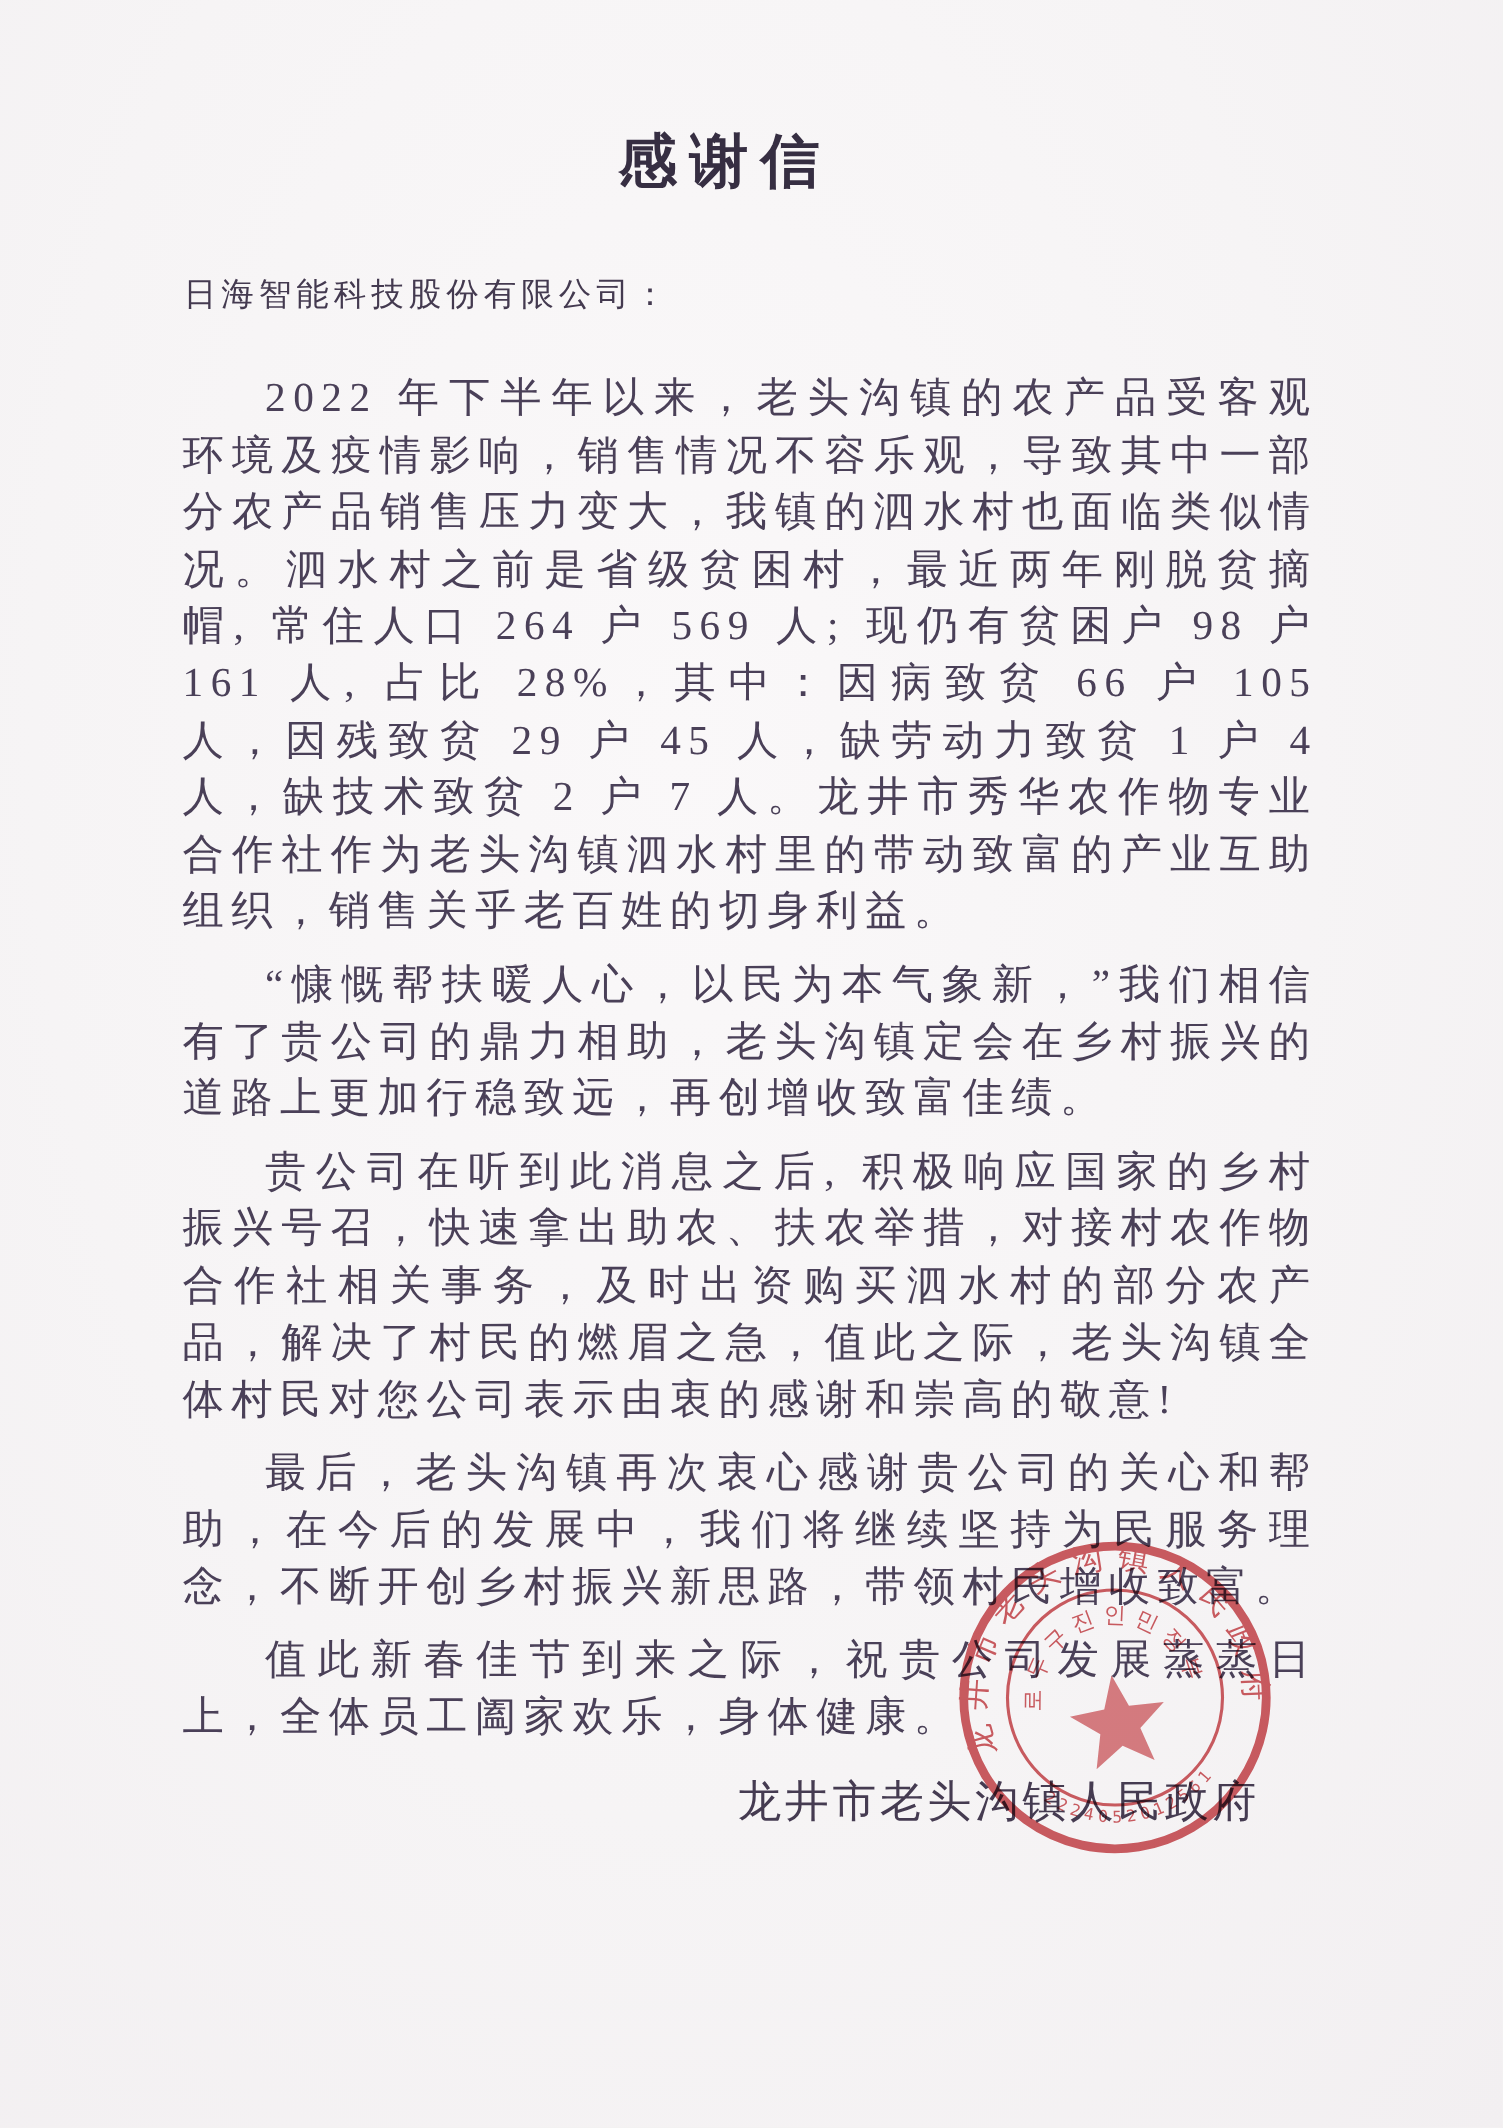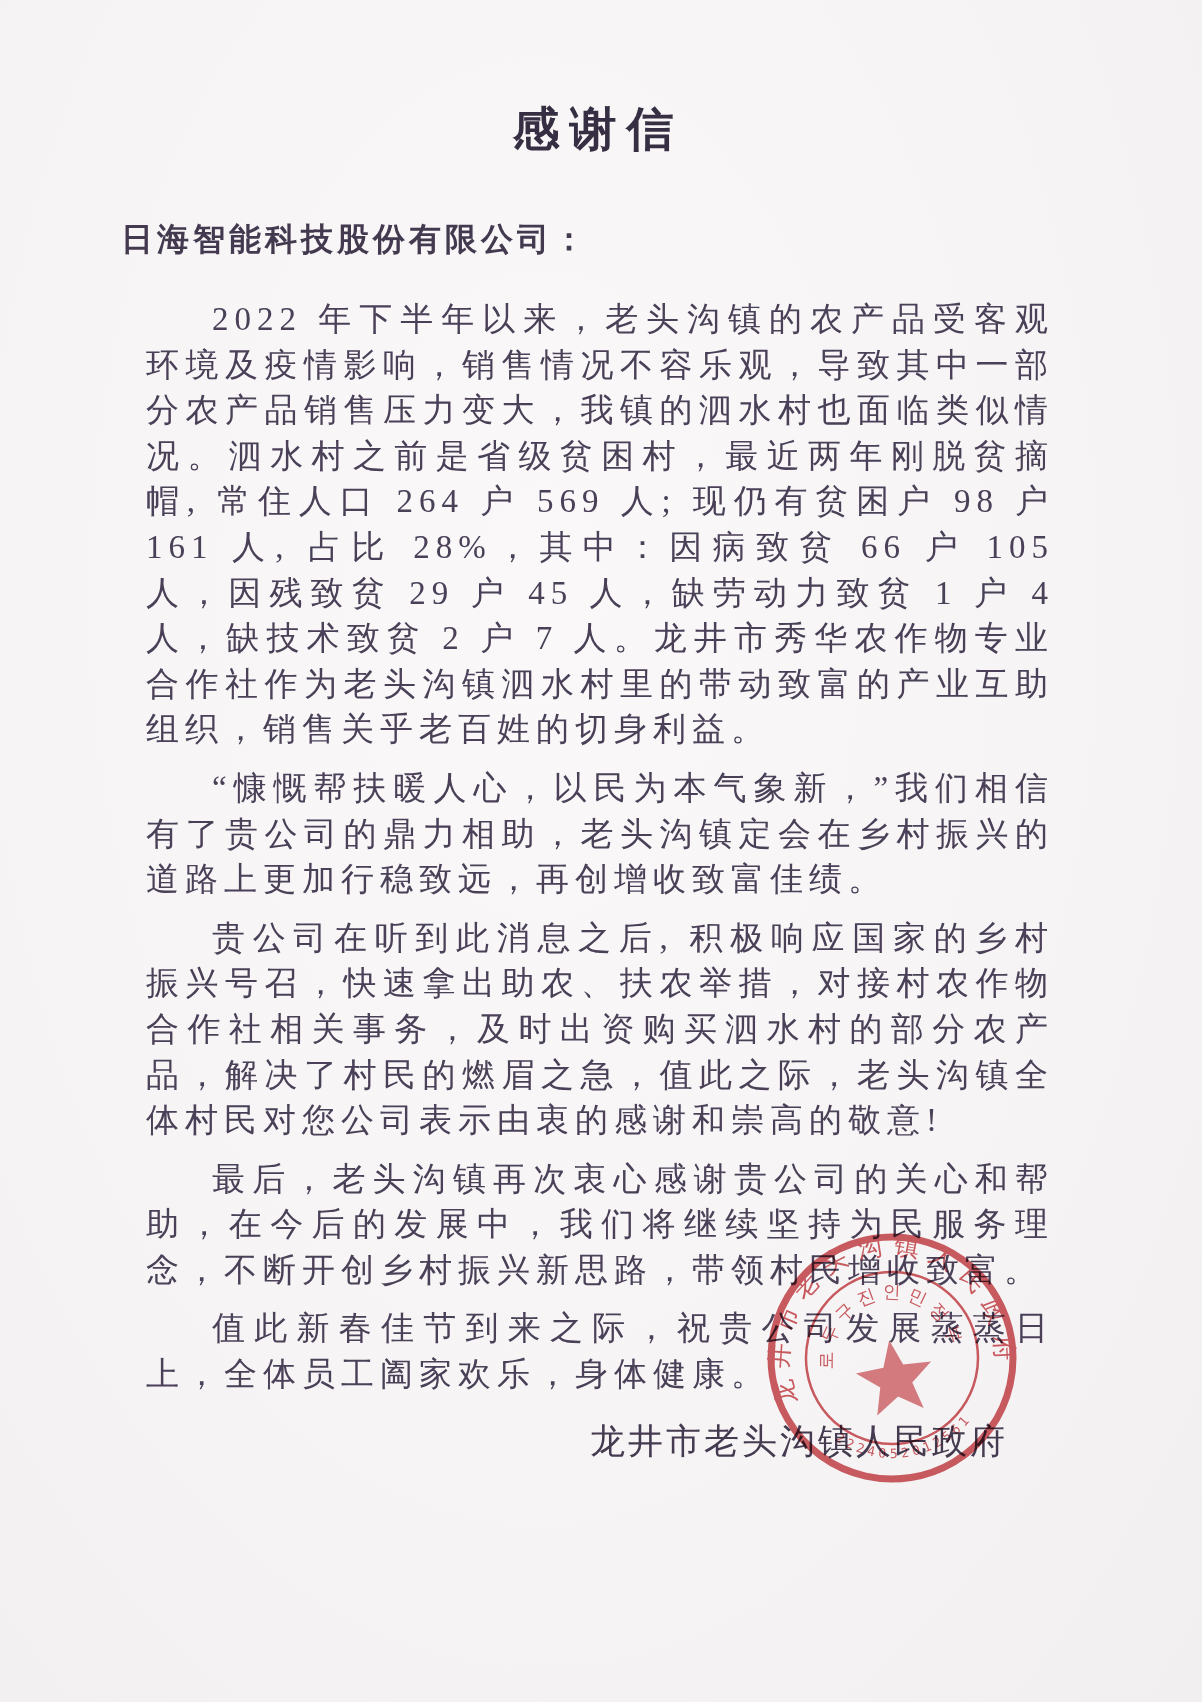--- a/index.html
+++ b/index.html
@@ -19,28 +19,27 @@
   .title {
     position: absolute;
     top: 98px;
     left: 0;
     width: 1160px;
     text-align: center;
     font-size: 47px;
     font-weight: 600;
     letter-spacing: 10px;
     color: #362e42;
-    margin-left: 18px;
   }
   .salutation {
     position: absolute;
     top: 218px;
-    left: 121px;
-    font-size: 32px;
-    font-weight: 700;
+    left: 147px;
+    font-size: 26px;
+    font-weight: 400;
     letter-spacing: 4px;
     color: #443a50;
   }
   .letter-body {
     position: absolute;
     top: 284px;
     left: 133px;
     width: 934px;
     font-size: 33px;
     line-height: 45.6px;

